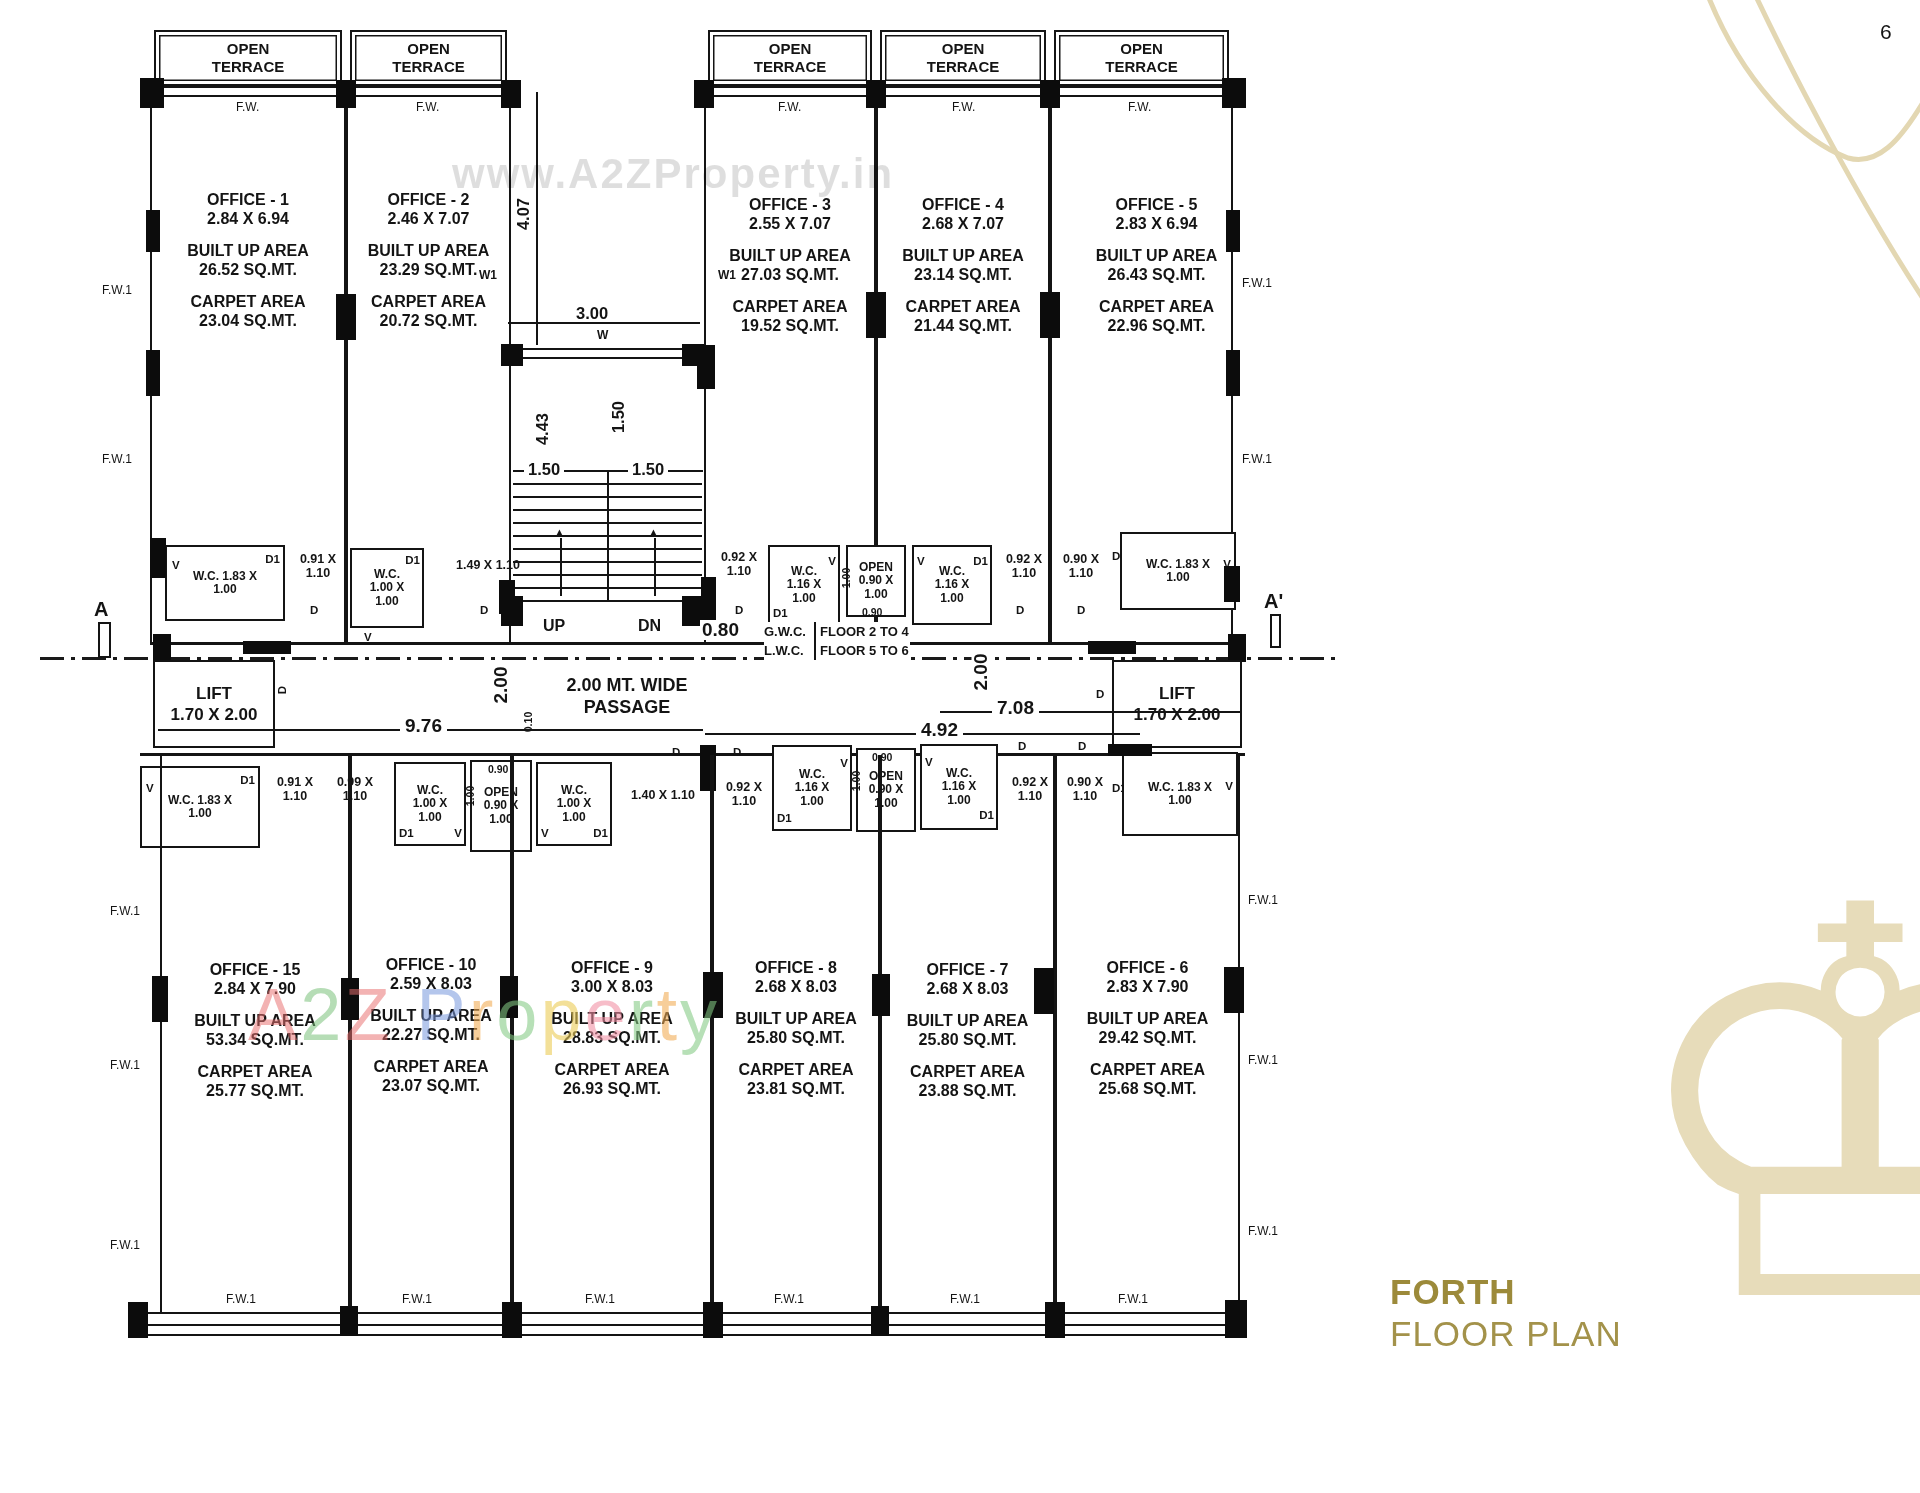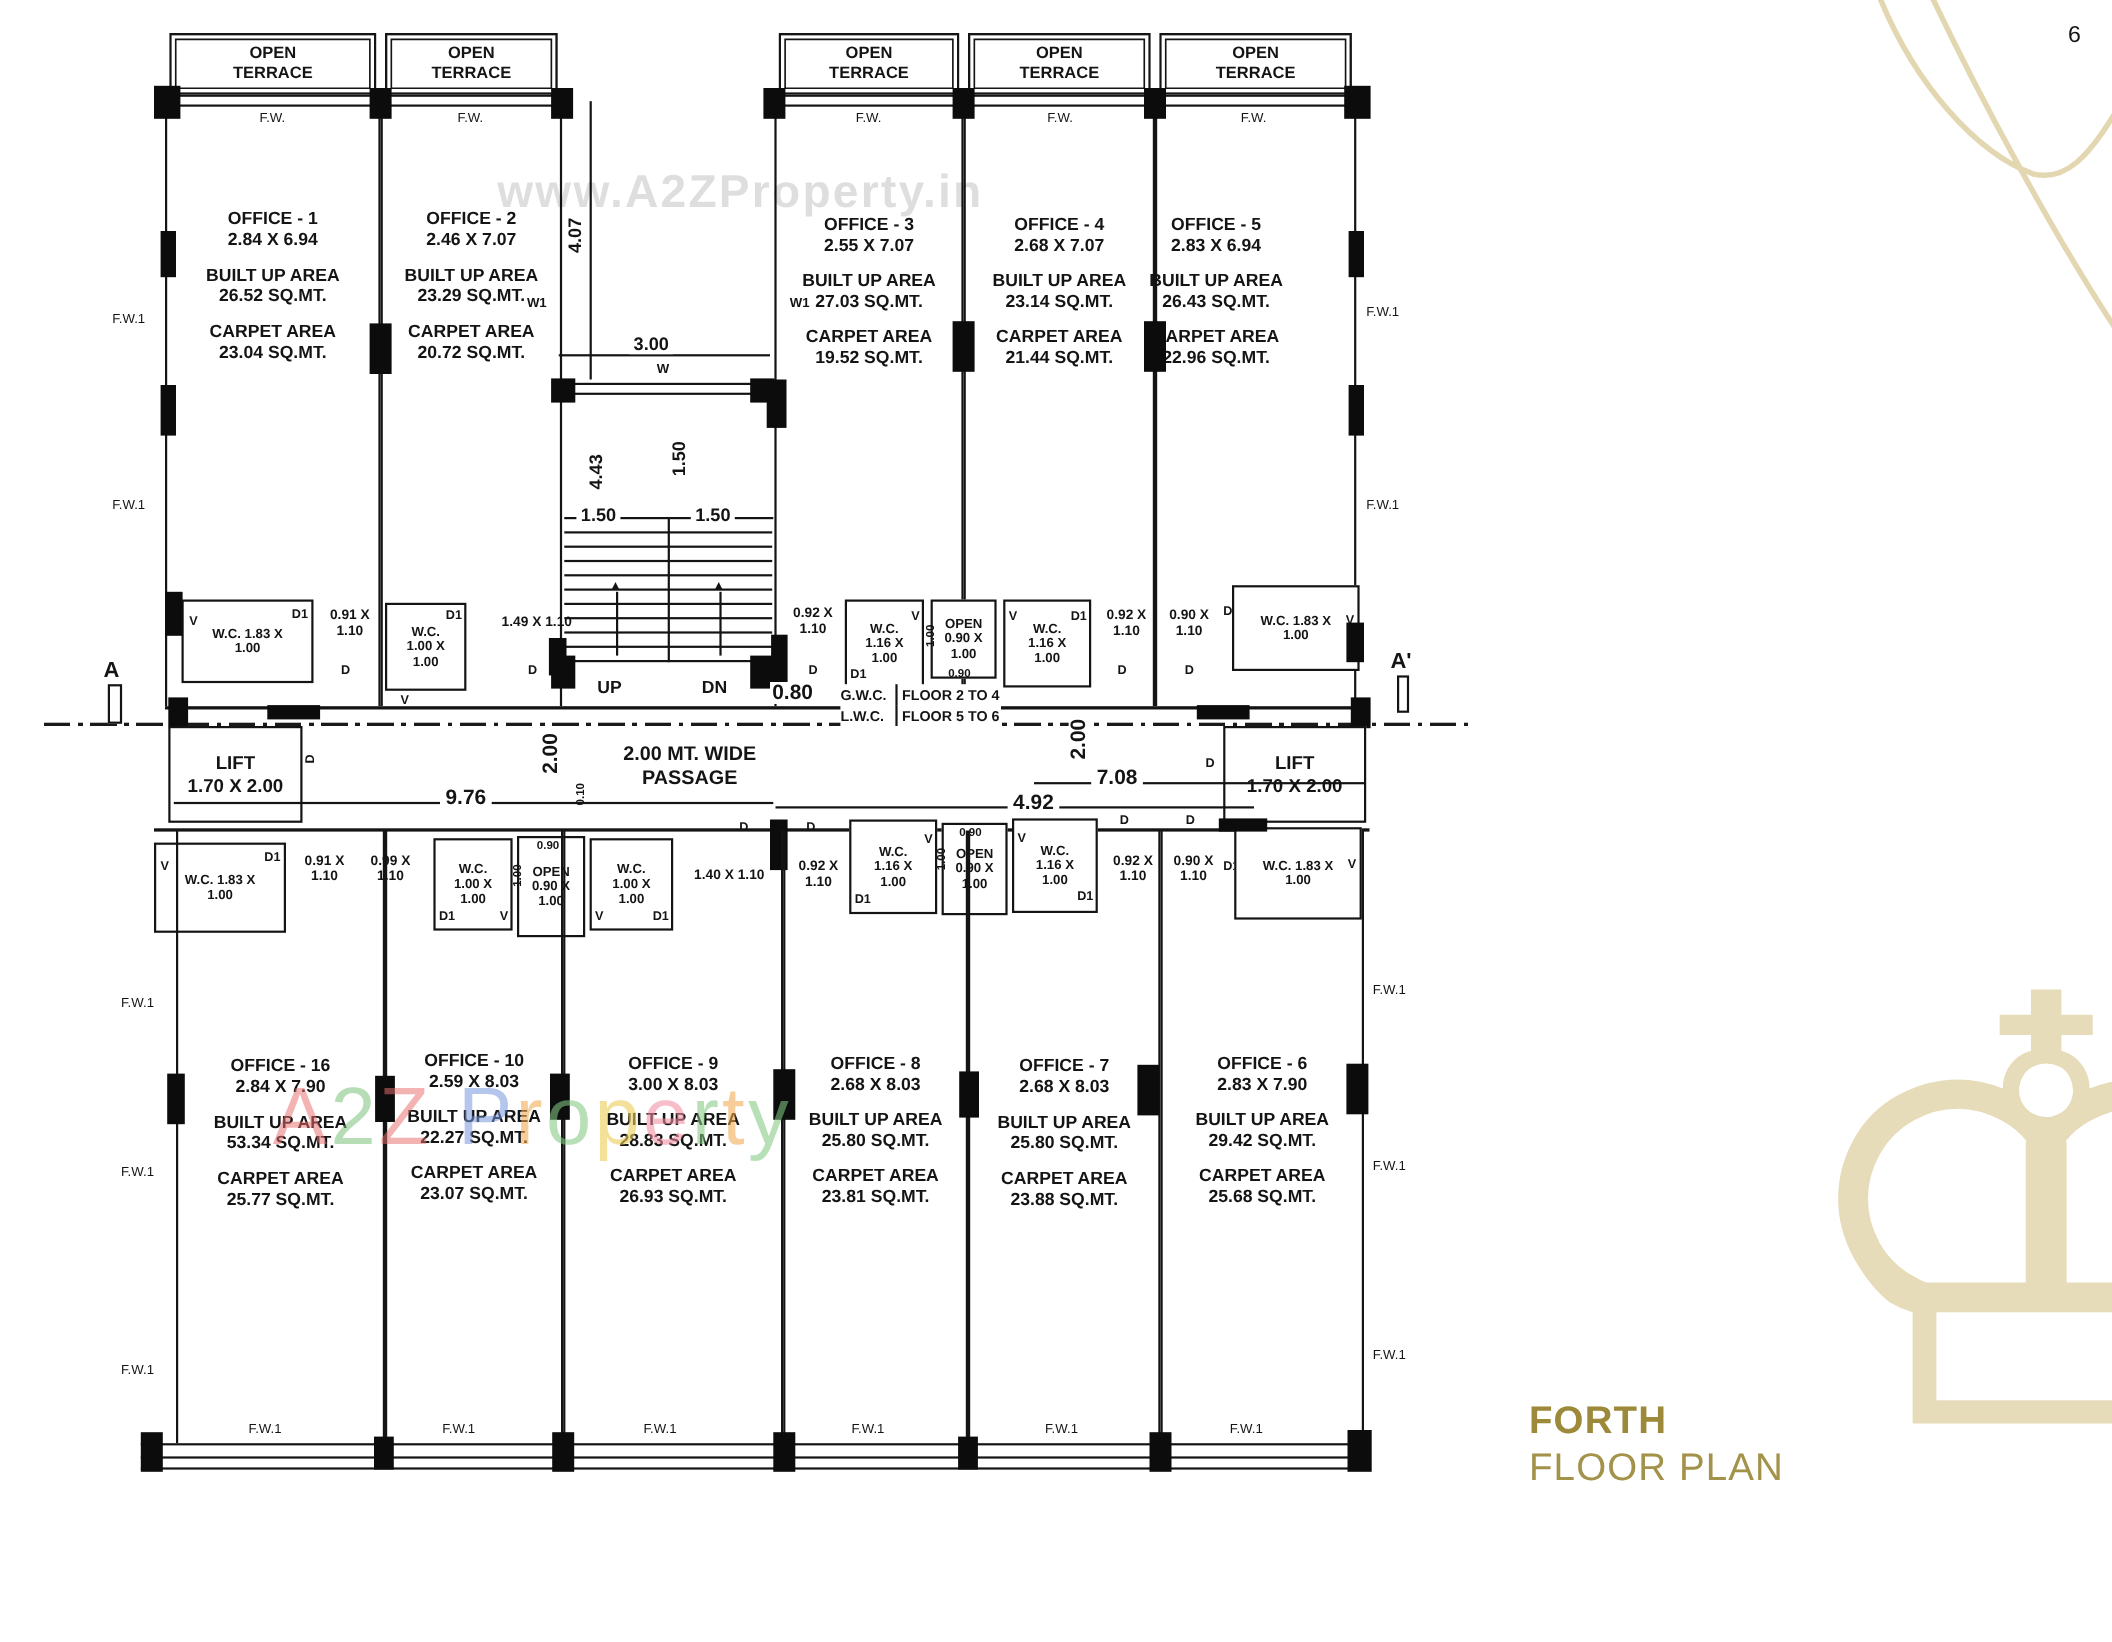--- a/index.html
+++ b/index.html
@@ -128,21 +128,21 @@
     <div>19.52 SQ.MT.</div>
   </div>
   <div class="office" style="left:878px;top:195px;width:170px">
     <div>OFFICE - 4</div>
     <div>2.68 X 7.07</div>
     <div class="mt">BUILT UP AREA</div>
     <div>23.14 SQ.MT.</div>
     <div class="mt">CARPET AREA</div>
     <div>21.44 SQ.MT.</div>
   </div>
-  <div class="office" style="left:1016px;top:195px;width:179px">
+  <div class="office" style="left:1067px;top:195px;width:179px">
     <div>OFFICE - 5</div>
     <div>2.83 X 6.94</div>
     <div class="mt">BUILT UP AREA</div>
     <div>26.43 SQ.MT.</div>
     <div class="mt">CARPET AREA</div>
     <div>22.96 SQ.MT.</div>
   </div>
 
   <div class="vline" style="left:536px;top:92px;height:253px;width:1.5px"></div>
   <div class="mdim rot" style="left:503px;top:205px">4.07</div>
@@ -326,21 +326,21 @@
   <div class="blk" style="left:1108px;top:744px;width:44px;height:12px"></div>
 
   <div class="col" style="left:160px;top:755px;width:190px;height:557px"></div>
   <div class="col" style="left:350px;top:755px;width:162px;height:557px"></div>
   <div class="col" style="left:512px;top:755px;width:200px;height:557px"></div>
   <div class="col" style="left:712px;top:755px;width:168px;height:557px"></div>
   <div class="col" style="left:880px;top:755px;width:175px;height:557px"></div>
   <div class="col" style="left:1055px;top:755px;width:185px;height:557px"></div>
 
   <div class="office" style="left:162px;top:960px;width:186px">
-    <div>OFFICE - 16</div>
+    <div>OFFICE - 15</div>
     <div>2.84 X 7.90</div>
     <div class="mt">BUILT UP AREA</div>
     <div>53.34 SQ.MT.</div>
     <div class="mt">CARPET AREA</div>
     <div>25.77 SQ.MT.</div>
   </div>
   <div class="office" style="left:352px;top:955px;width:158px">
     <div>OFFICE - 10</div>
     <div>2.59 X 8.03</div>
     <div class="mt">BUILT UP AREA</div>

